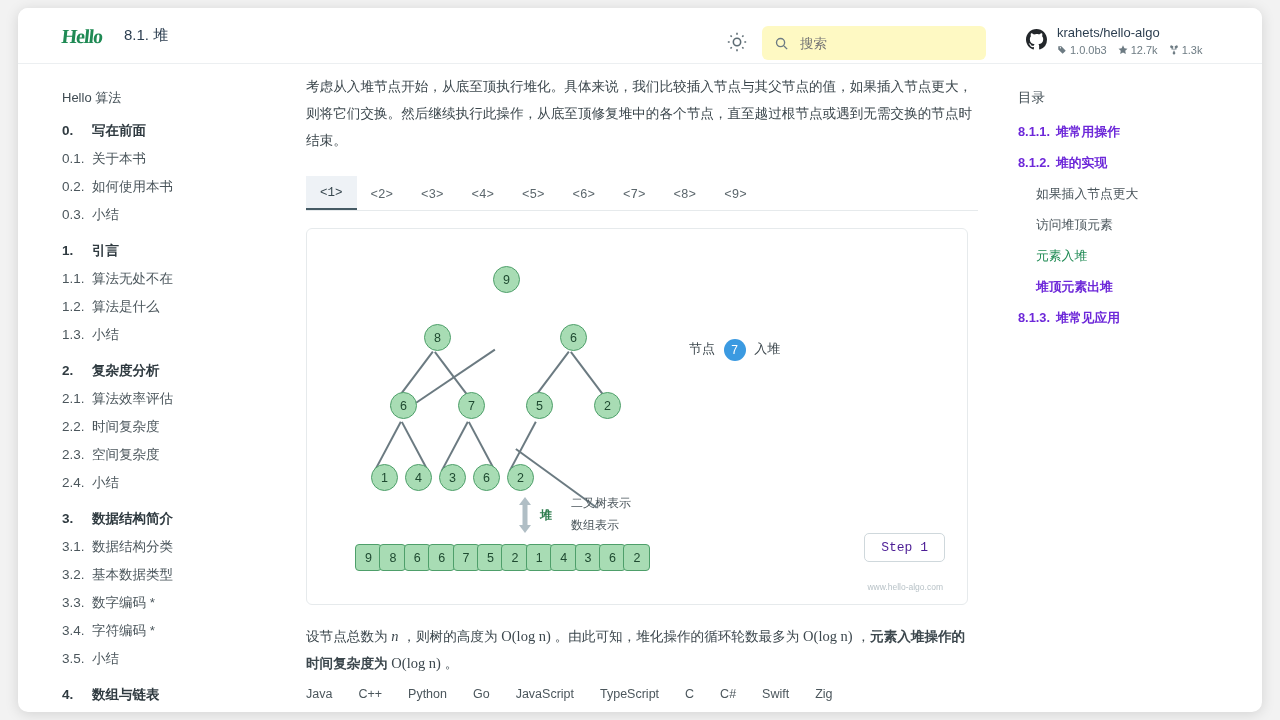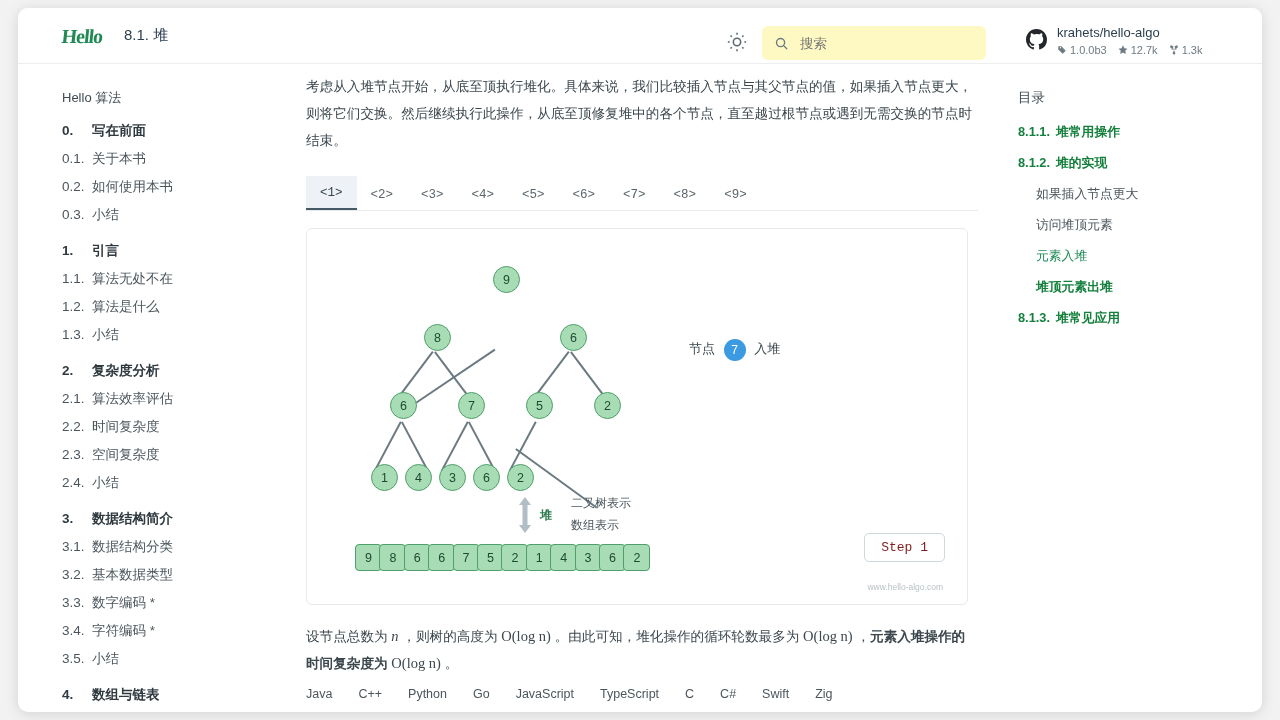--- a/index.html
+++ b/index.html
@@ -143,40 +143,40 @@
   .blue-node {
     display: inline-flex; width: 22px; height: 22px; border-radius: 50%;
     background: #3b9ae1; color: #fff; font-size: 12px;
     align-items: center; justify-content: center;
     vertical-align: middle; margin: 0 5px;
   }
   .step-box {
     position: absolute; right: 22px; bottom: 42px;
     border: 1px solid #cfd8dc; border-radius: 5px;
     padding: 6px 16px; font-family: "Liberation Mono", monospace;
-    font-size: 13px; color: #7f1d1d; background: #fff;
+    font-size: 13px; color: #4c1d95; background: #fff;
   }
   .watermark {
     position: absolute; right: 24px; bottom: 12px;
     font-size: 8.5px; color: #b8c2c7;
   }
   .lang-bar {
     position: absolute; left: 288px; top: 624px;
     width: 690px; display: flex; align-items: center;
   }
   .lang {
     font-size: 12.5px; color: #4b565c; margin-right: 26px;
     font-weight: 500;
   }
   
   .toc { position: absolute; left: 1000px; top: 0; width: 244px; padding-top: 26px; }
   .toc-title { font-size: 13.5px; color: #3f4b52; margin-bottom: 17px; }
   .toc-item { font-size: 12.8px; color: #4b565c; margin-bottom: 14px; display: flex; }
   .toc-item .num { min-width: 38px; }
-  .toc-item.bold { font-weight: bold; color: #15803d; }
+  .toc-item.bold { font-weight: bold; color: #6d28d9; }
   .toc-item.indent { margin-left: 18px; }
   .toc-item.active { color: #1f8a54; }
 </style>
 </head>
 <body>
 
 <div id="page">
 
   <div class="header">
     <div class="logo">Hello</div>

